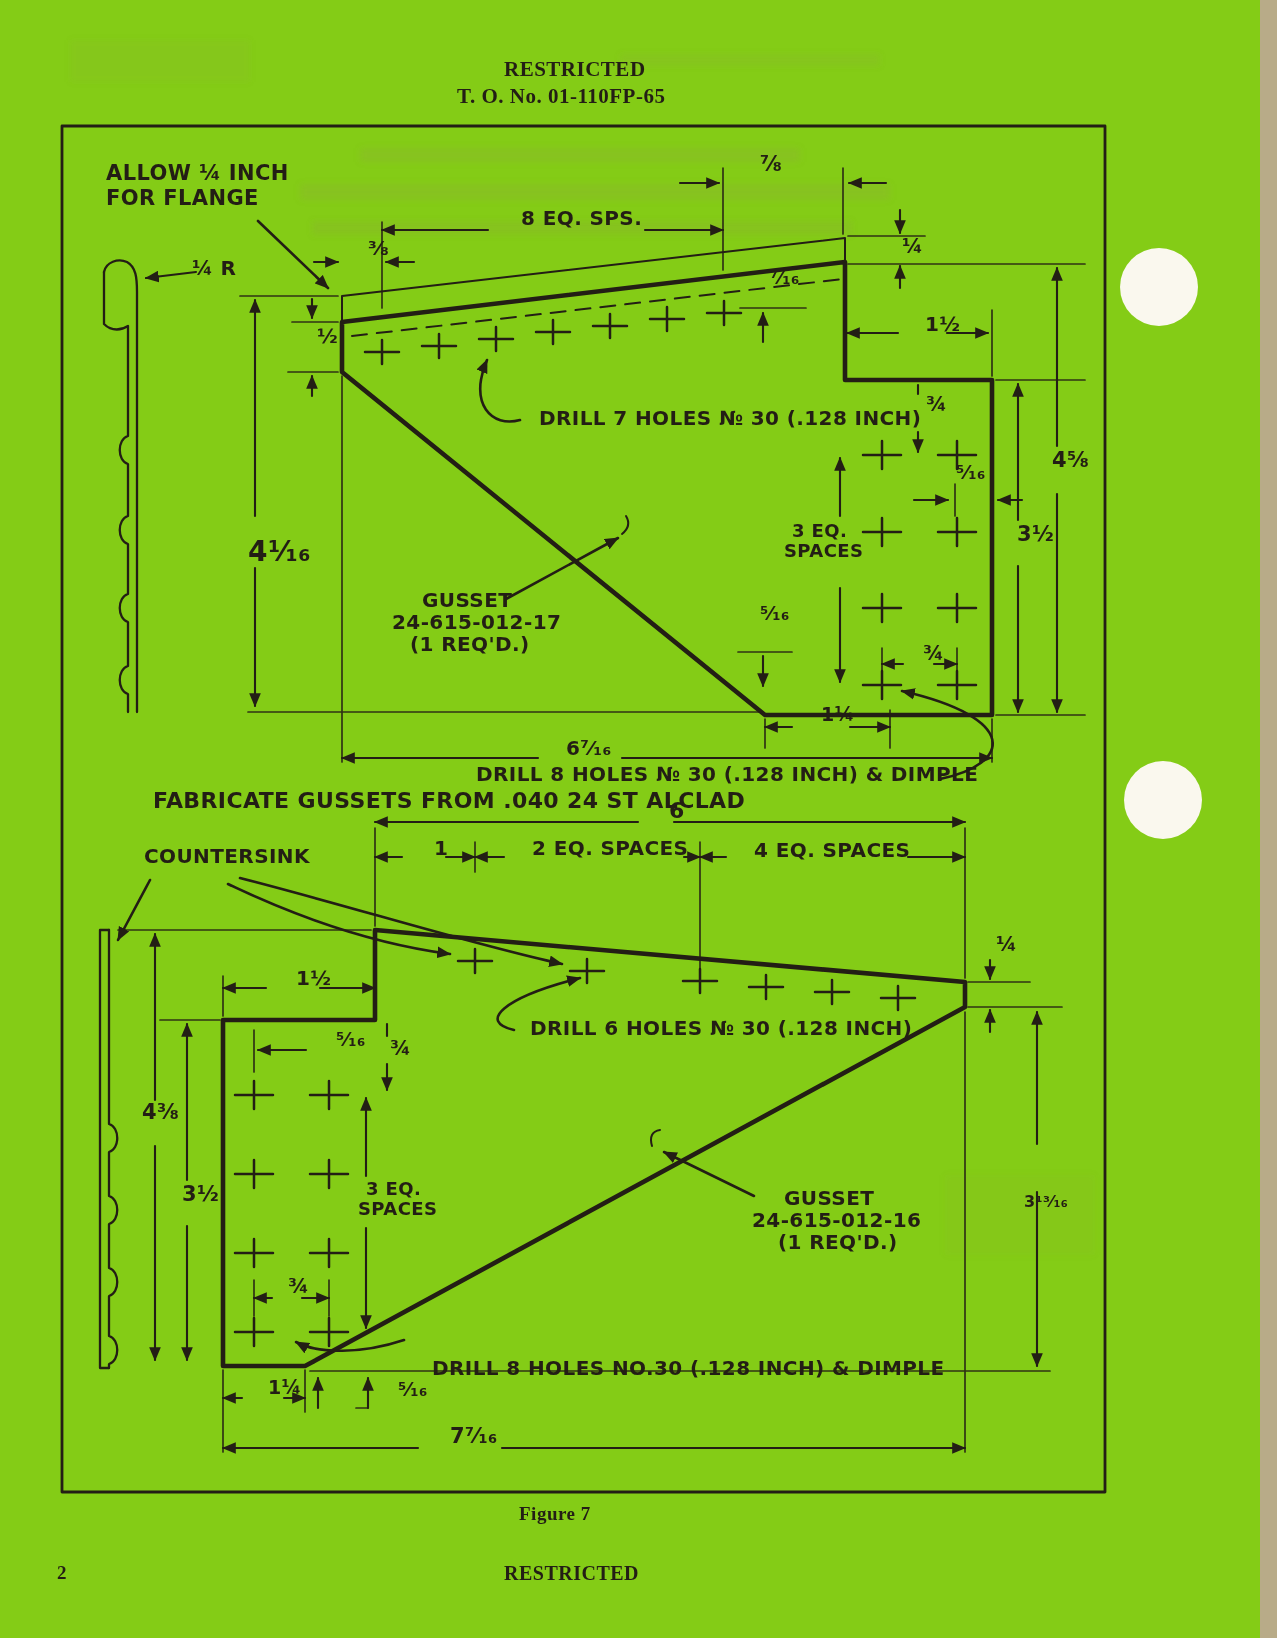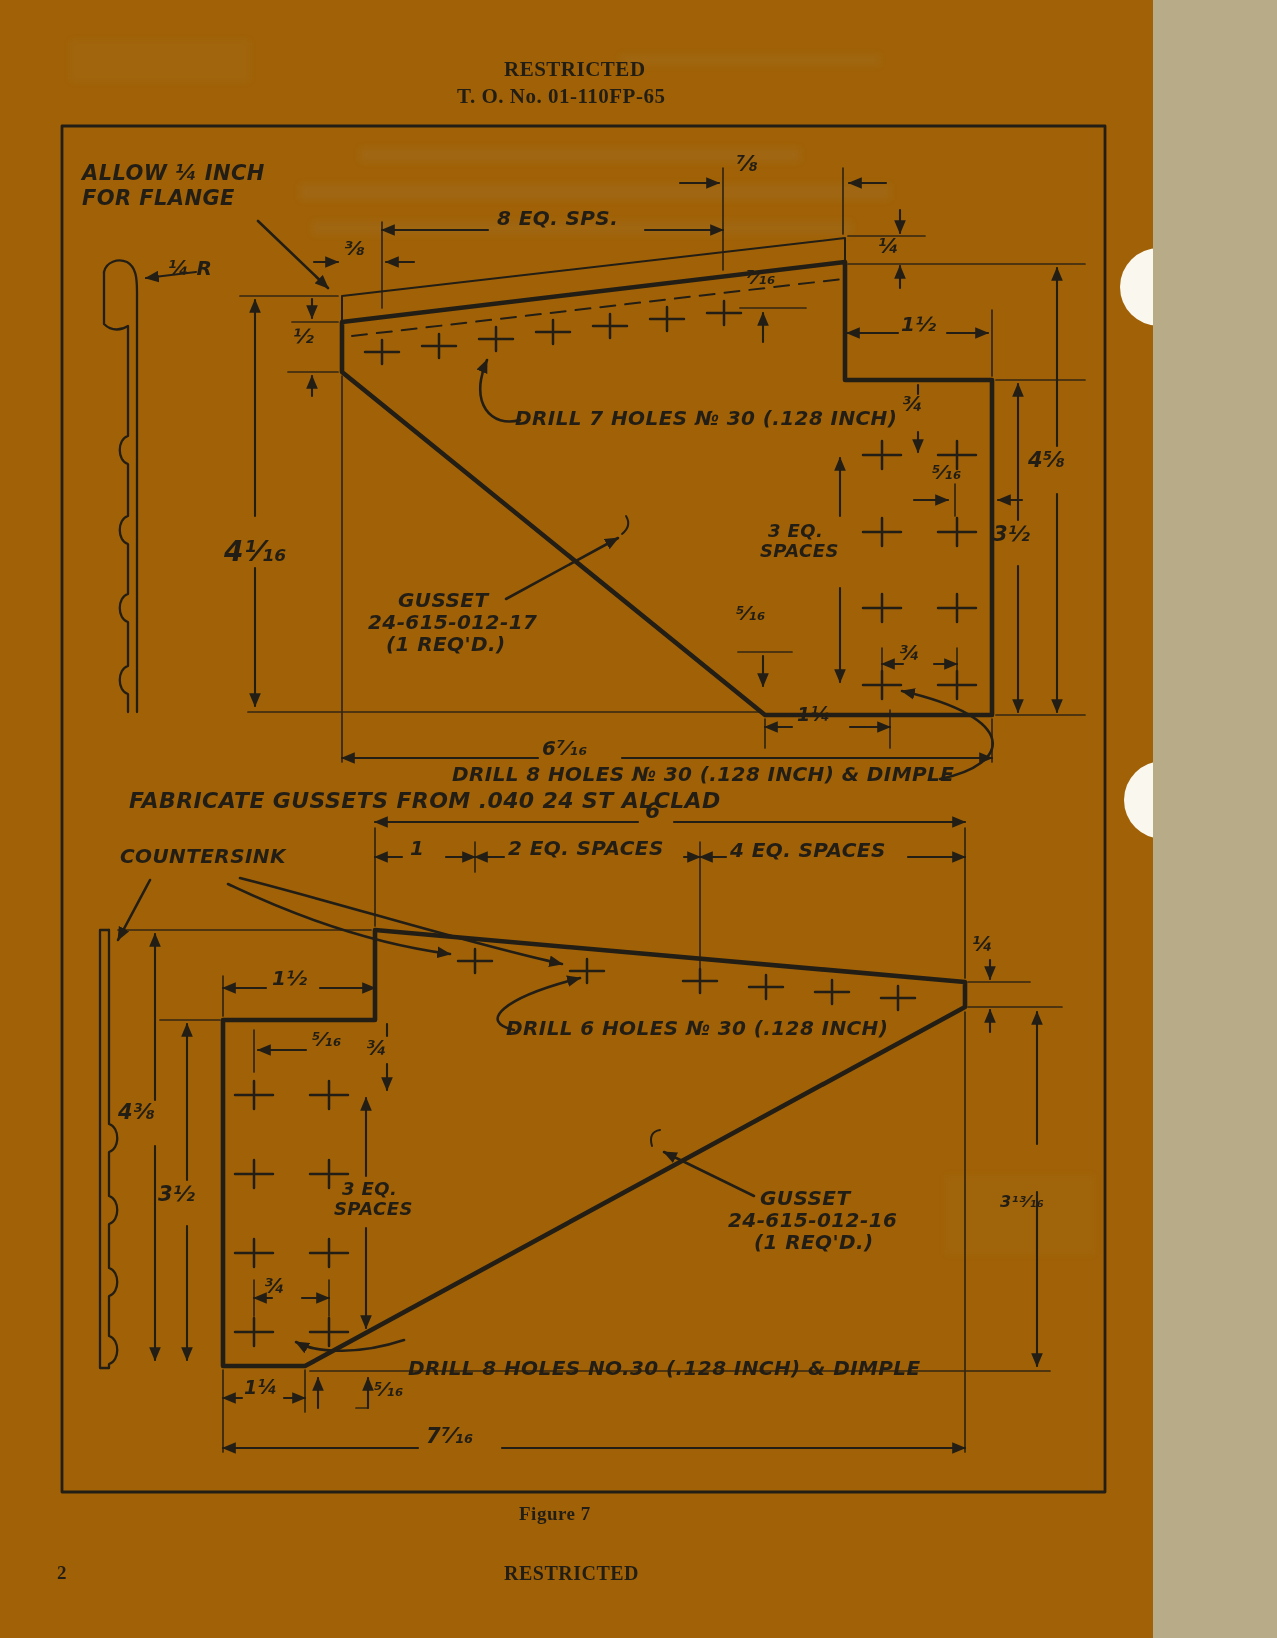--- a/index.html
+++ b/index.html
@@ -1,20 +1,20 @@
 <!DOCTYPE html>
 <html><head>
 <meta charset="utf-8">
 <style>
   html,body{margin:0;padding:0;background:#b8ab88;}
-  #page{position:relative;width:1153px;height:1638px;background:#a16207;overflow:hidden;
+  #page{position:relative;width:1260px;height:1638px;background:#84cc16;overflow:hidden;
         font-family:"DejaVu Sans",sans-serif;}
   svg{position:absolute;left:0;top:0;}
   .lbl{position:absolute;white-space:nowrap;color:#231e15;z-index:3;}
-  .hand{font-family:"DejaVu Sans",sans-serif;font-style:italic;font-weight:bold;letter-spacing:.4px;}
+  .hand{font-family:"DejaVu Sans",sans-serif;font-weight:bold;letter-spacing:.4px;margin-left:24px;}
   .serif{font-family:"Liberation Serif","DejaVu Serif",serif;font-weight:bold;letter-spacing:.5px;}
   .ink{stroke:#231e15;fill:none;stroke-linecap:round;stroke-linejoin:round;}
   .thick{stroke-width:4.6;}
   .thin{stroke-width:2;}
   .ext{stroke-width:1.7;opacity:.88;}
   .dim{stroke-width:2.1;}
   .cross{stroke-width:2.5;}
   .profile{stroke-width:2.3;}
 </style>
 </head>

